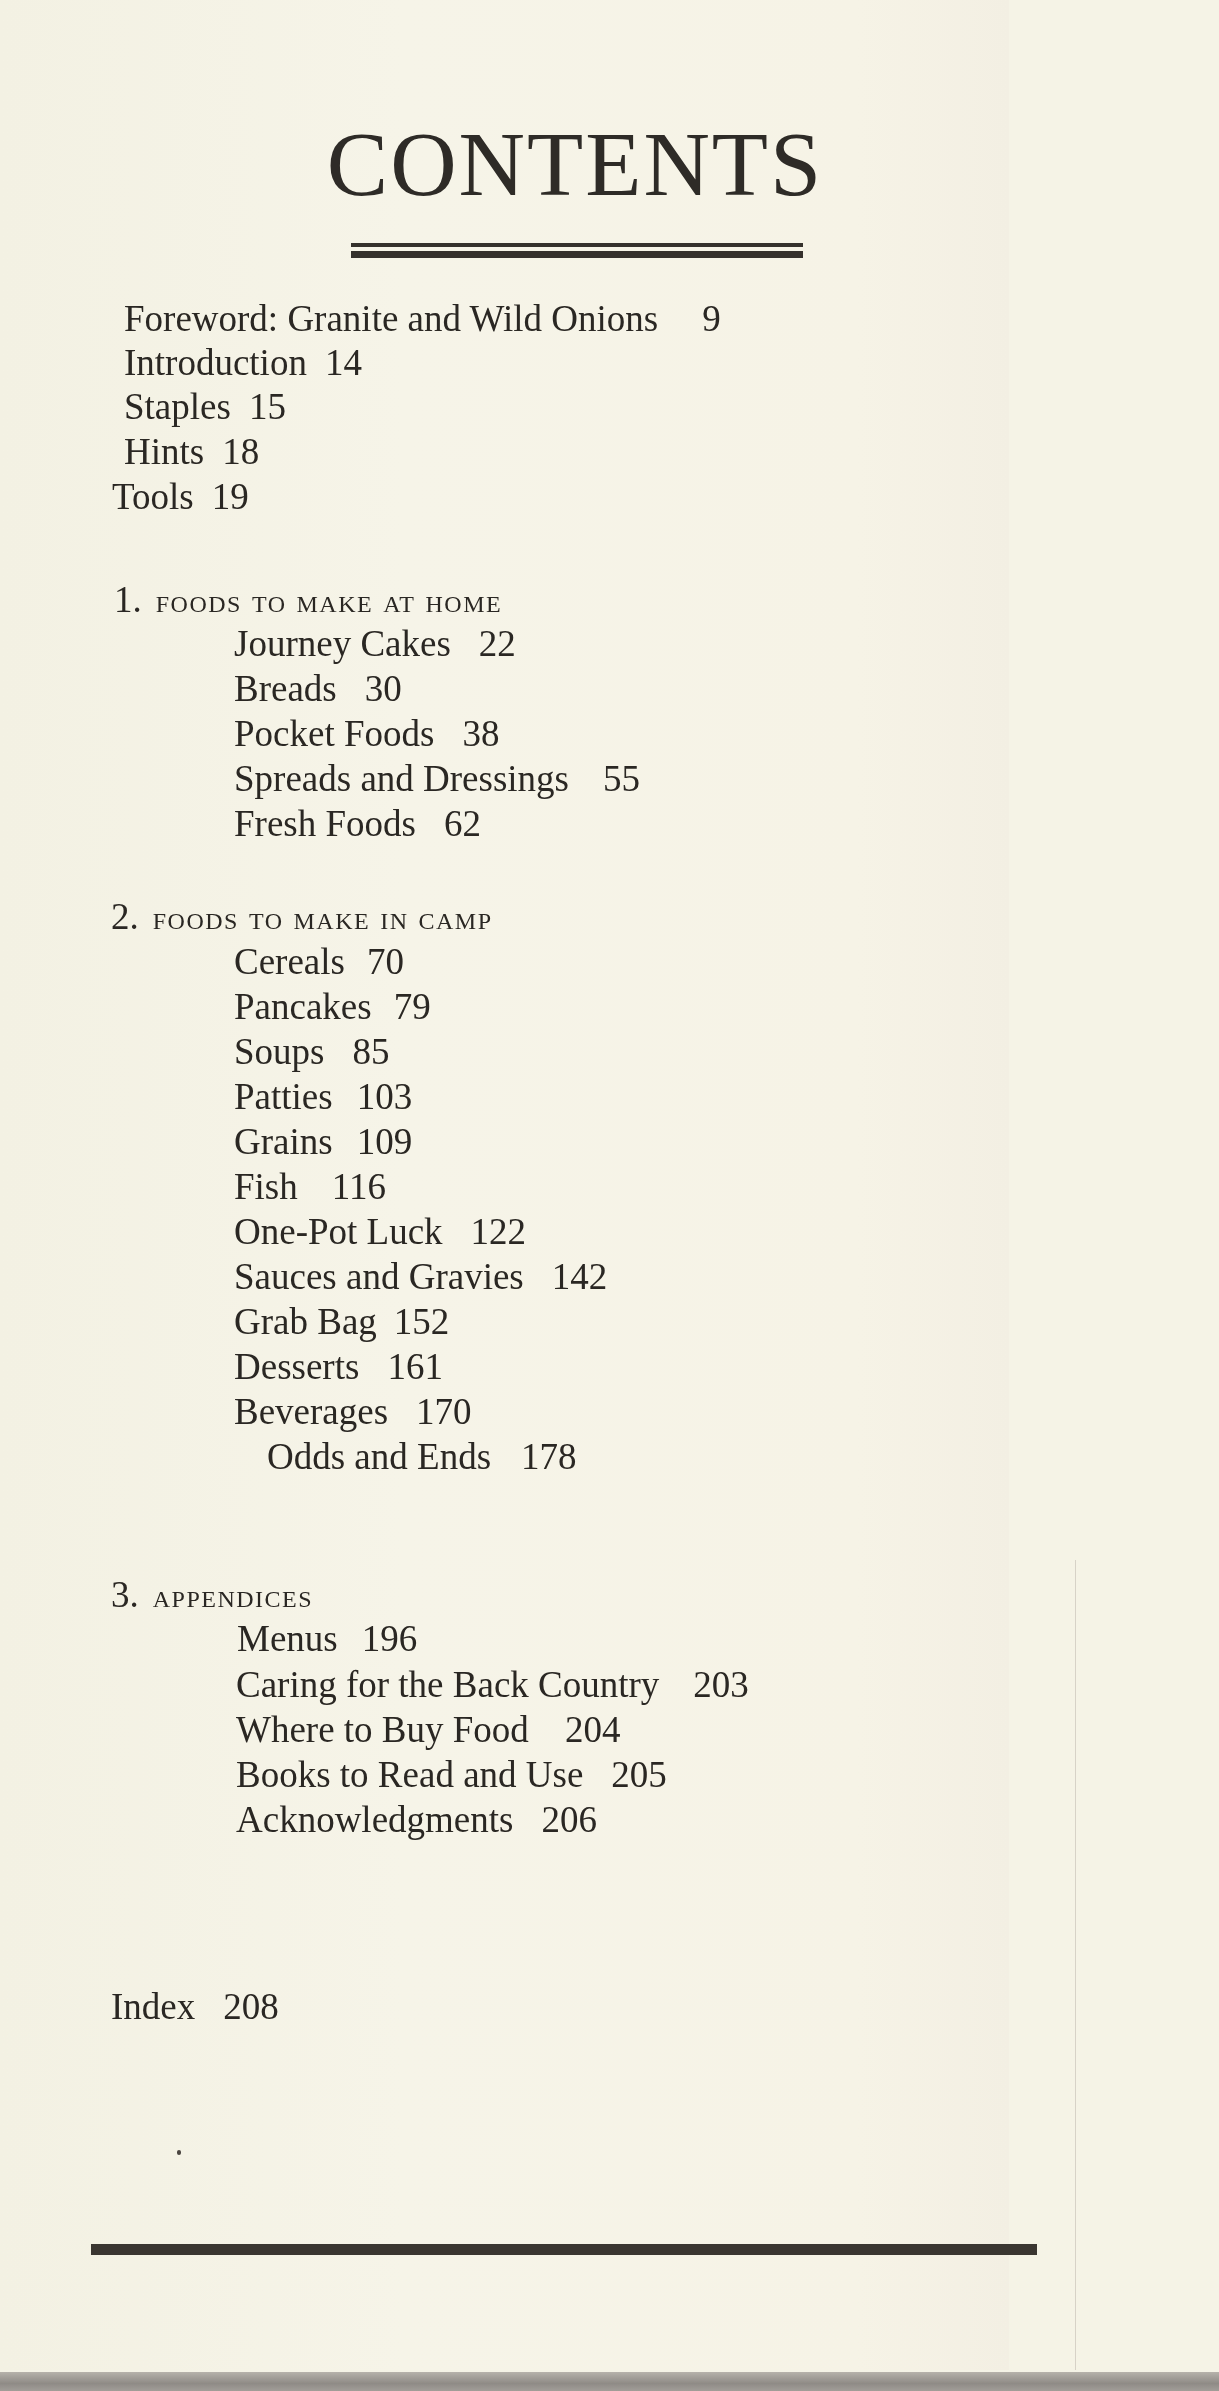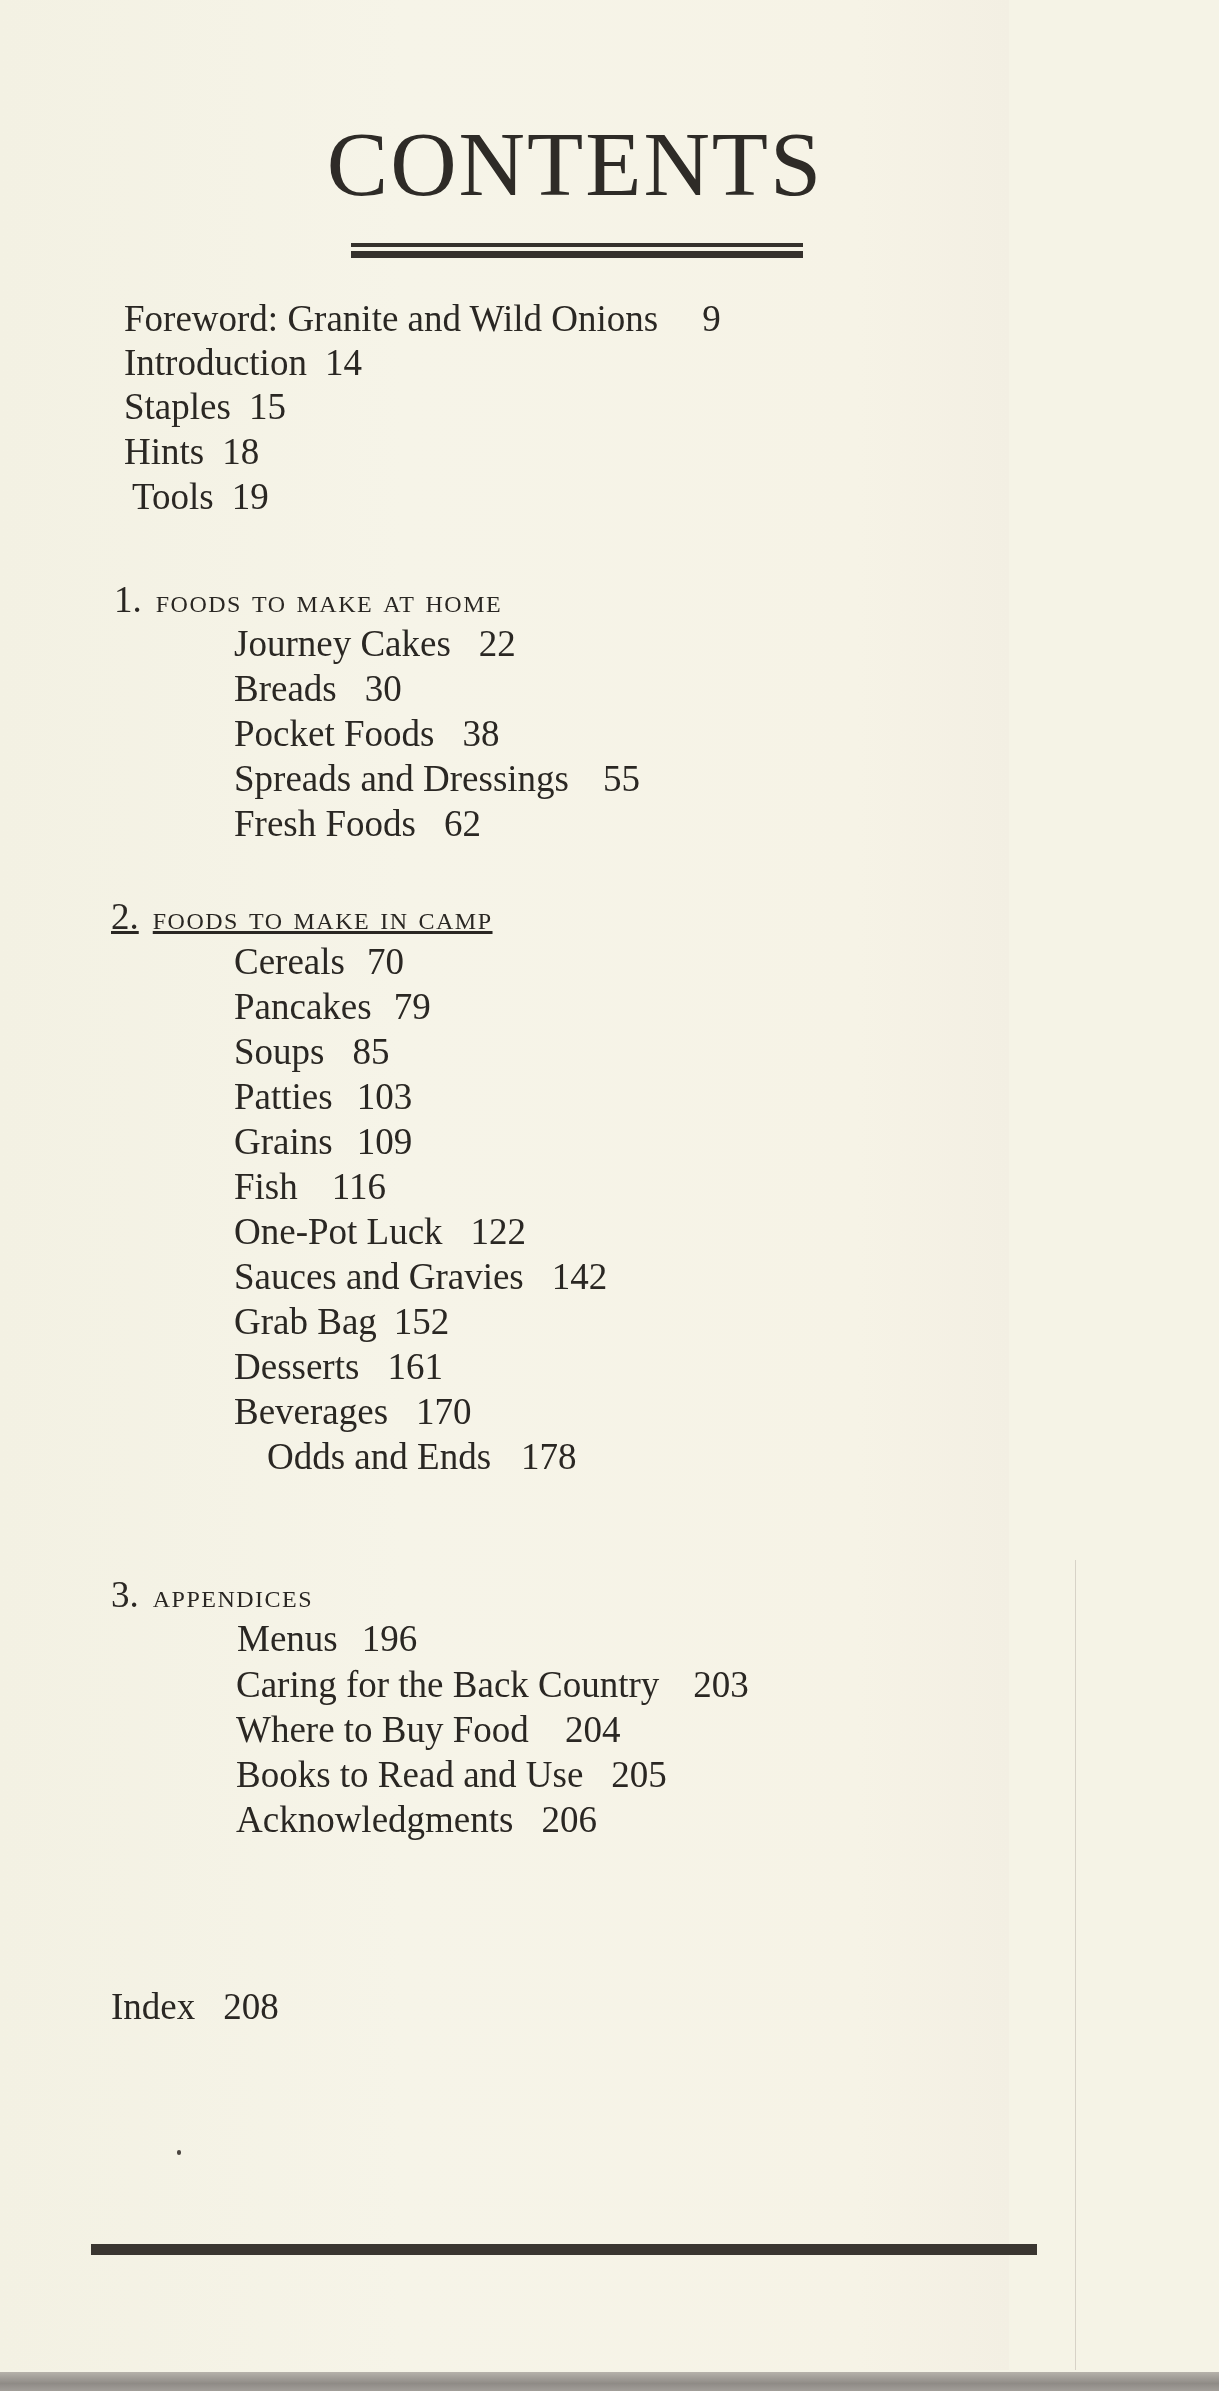--- a/index.html
+++ b/index.html
@@ -67,21 +67,21 @@
   </div>
   <div class="entry" style="left:124px; top:341px;">
     <span>Introduction</span><span class="pg">14</span>
   </div>
   <div class="entry" style="left:124px; top:385px;">
     <span>Staples</span><span class="pg">15</span>
   </div>
   <div class="entry" style="left:124px; top:430px;">
     <span>Hints</span><span class="pg">18</span>
   </div>
-  <div class="entry" style="left:132px; top:475px;">
+  <div class="entry" style="left:112px; top:475px;">
     <span>Tools</span><span class="pg">19</span>
   </div>
 
   <div class="section-head" style="left:114px; top:578px;">
     <span class="num">1.</span><span class="lbl">Foods to Make at Home</span>
   </div>
   <div class="entry" style="left:234px; top:622px;">
     <span>Journey Cakes</span><span class="pg" style="margin-left:28px">22</span>
   </div>
   <div class="entry" style="left:234px; top:667px;">
@@ -90,21 +90,21 @@
   <div class="entry" style="left:234px; top:712px;">
     <span>Pocket Foods</span><span class="pg" style="margin-left:28px">38</span>
   </div>
   <div class="entry" style="left:234px; top:757px;">
     <span>Spreads and Dressings</span><span class="pg" style="margin-left:34px">55</span>
   </div>
   <div class="entry" style="left:234px; top:802px;">
     <span>Fresh Foods</span><span class="pg" style="margin-left:28px">62</span>
   </div>
 
-  <div class="section-head" style="left:111px; top:895px;text-decoration:underline;">
+  <div class="section-head" style="left:111px; top:895px;">
     <span class="num">2.</span><span class="lbl">Foods to Make in Camp</span>
   </div>
   <div class="entry" style="left:234px; top:940px;">
     <span>Cereals</span><span class="pg" style="margin-left:22px">70</span>
   </div>
   <div class="entry" style="left:234px; top:985px;">
     <span>Pancakes</span><span class="pg" style="margin-left:22px">79</span>
   </div>
   <div class="entry" style="left:234px; top:1030px;">
     <span>Soups</span><span class="pg" style="margin-left:28px">85</span>

